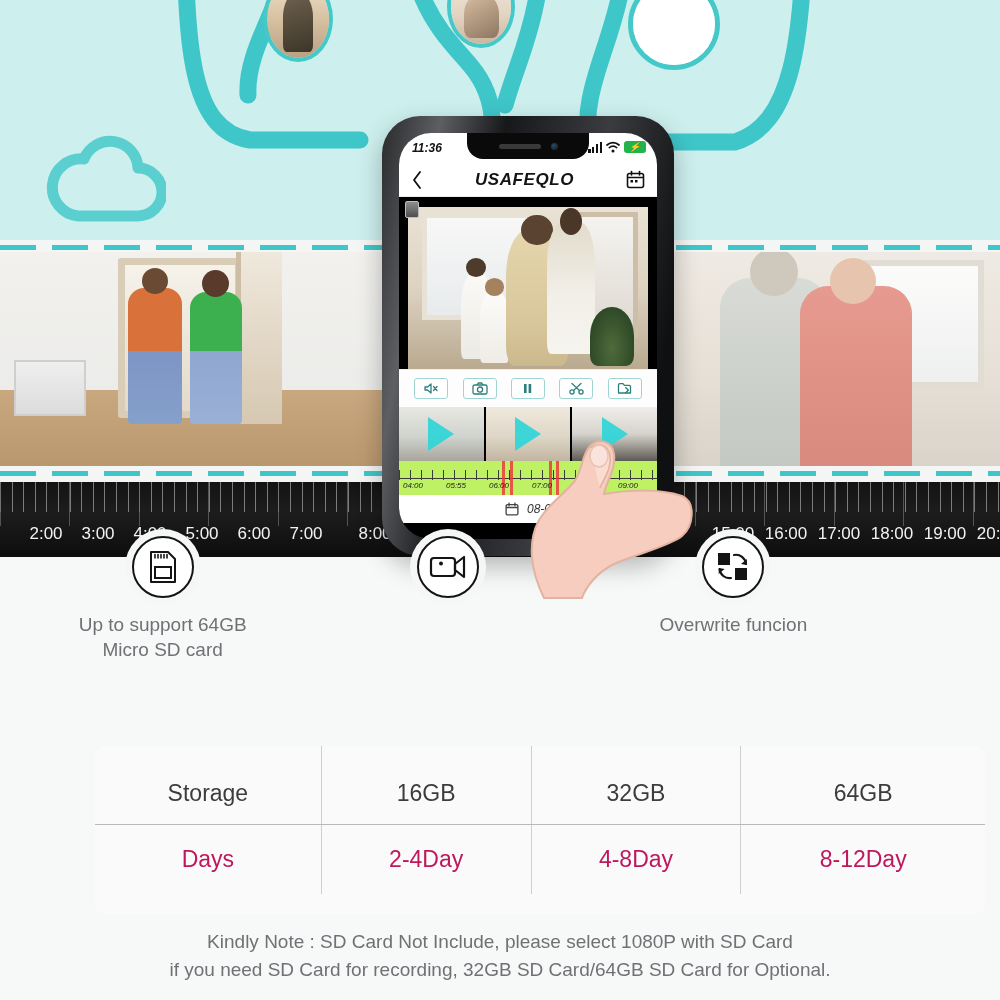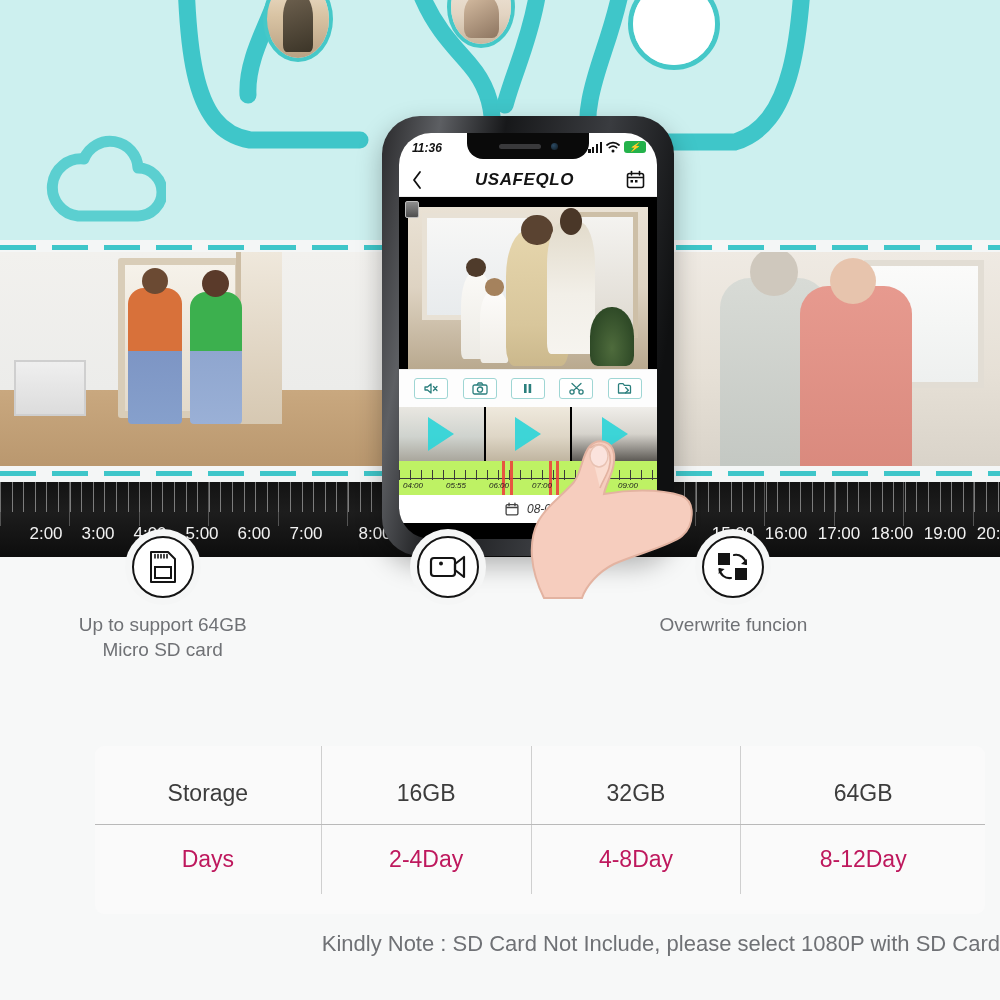--- a/index.html
+++ b/index.html
@@ -274,21 +274,21 @@
     font-family: "Liberation Sans", sans-serif;
   }
   .tbl tr.head td { height: 78px; padding-top: 18px; }
   .tbl tr.body td { height: 70px; color: #be185d; }
   .tbl td + td { border-left: 1px solid #cfcfcf; }
   .tbl tr.head td { border-bottom: 1px solid #b9b9b9; }
 
   
   .note {
     position: absolute; left: 0; top: 928px; width: 1000px;
-    text-align: right; font-size: 22px; color: #6f7175; line-height: 1.45;
+    text-align: center; font-size: 19px; color: #6f7175; line-height: 1.45;
     font-family: "Liberation Sans", sans-serif;
   }
 </style>
 </head>
 <body>
 
 <div class="hero">
 
   <svg class="swirls" viewBox="0 0 1000 320">
     <g fill="none" stroke="#3fc6c9" stroke-width="17" stroke-linecap="round">
@@ -560,13 +560,14 @@
           <td>2-4Day</td>
           <td>4-8Day</td>
           <td>8-12Day</td>
         </tr>
       </tbody>
   </table>
 </div>
 
 <div class="note">
   <div>Kindly Note : SD Card Not Include, please select 1080P with SD Card</div>
+  <div>if you need SD Card for recording, 32GB SD Card/64GB SD Card for Optional.</div>
 </div>
 
 </body></html>

